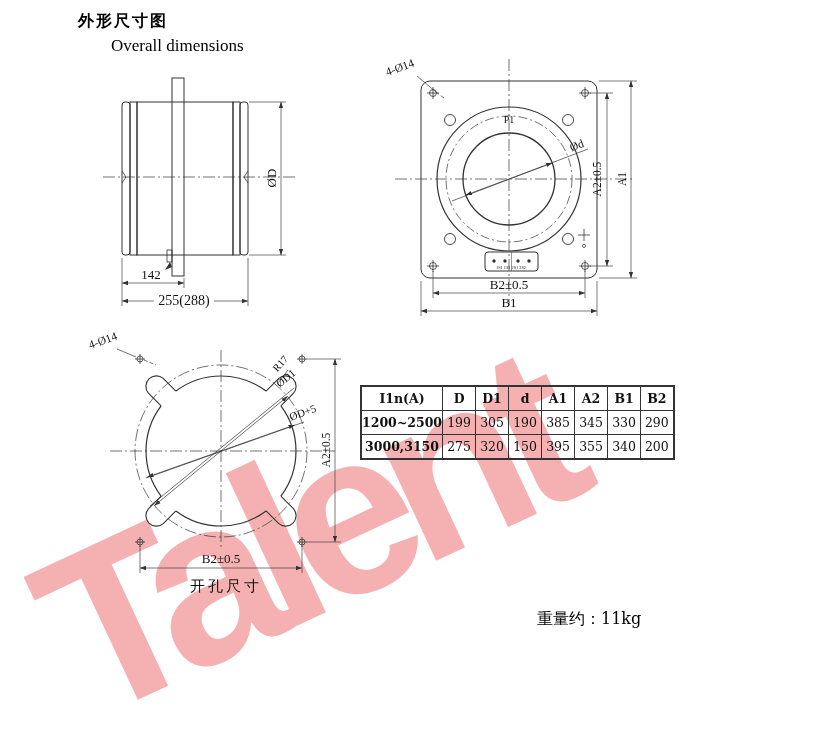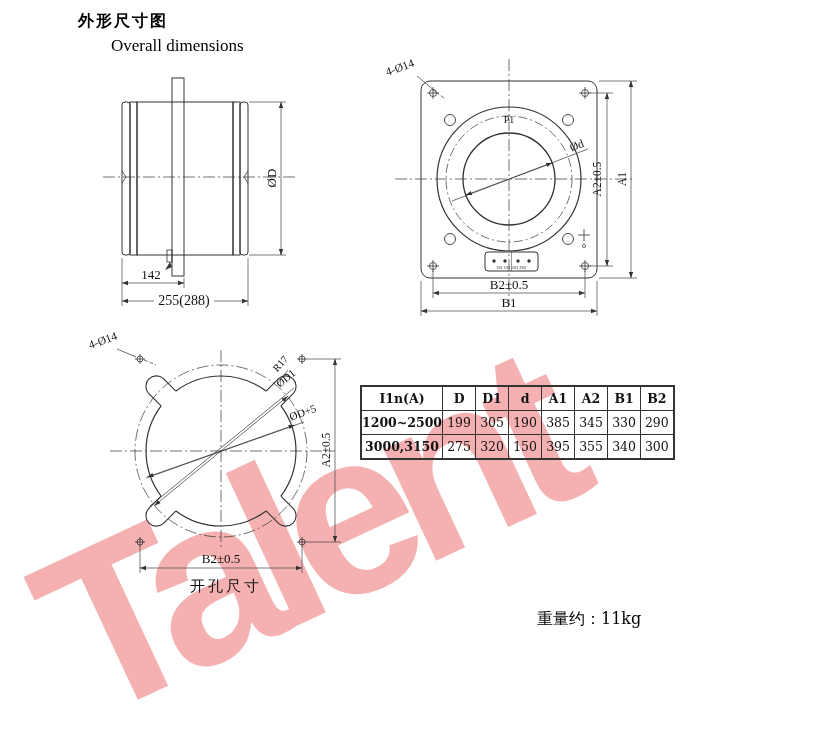--- a/index.html
+++ b/index.html
@@ -257,21 +257,21 @@
         <td>290</td>
       </tr>
       <tr>
         <td class="rowlabel">3000,3150</td>
         <td>275</td>
         <td>320</td>
         <td>150</td>
         <td>395</td>
         <td>355</td>
         <td>340</td>
-        <td>300</td>
+        <td>200</td>
       </tr>
     </tbody>
       </table>
   </div>
 
 
   <div class="layer weight">重量约：11kg</div>
 
 </div>
 

